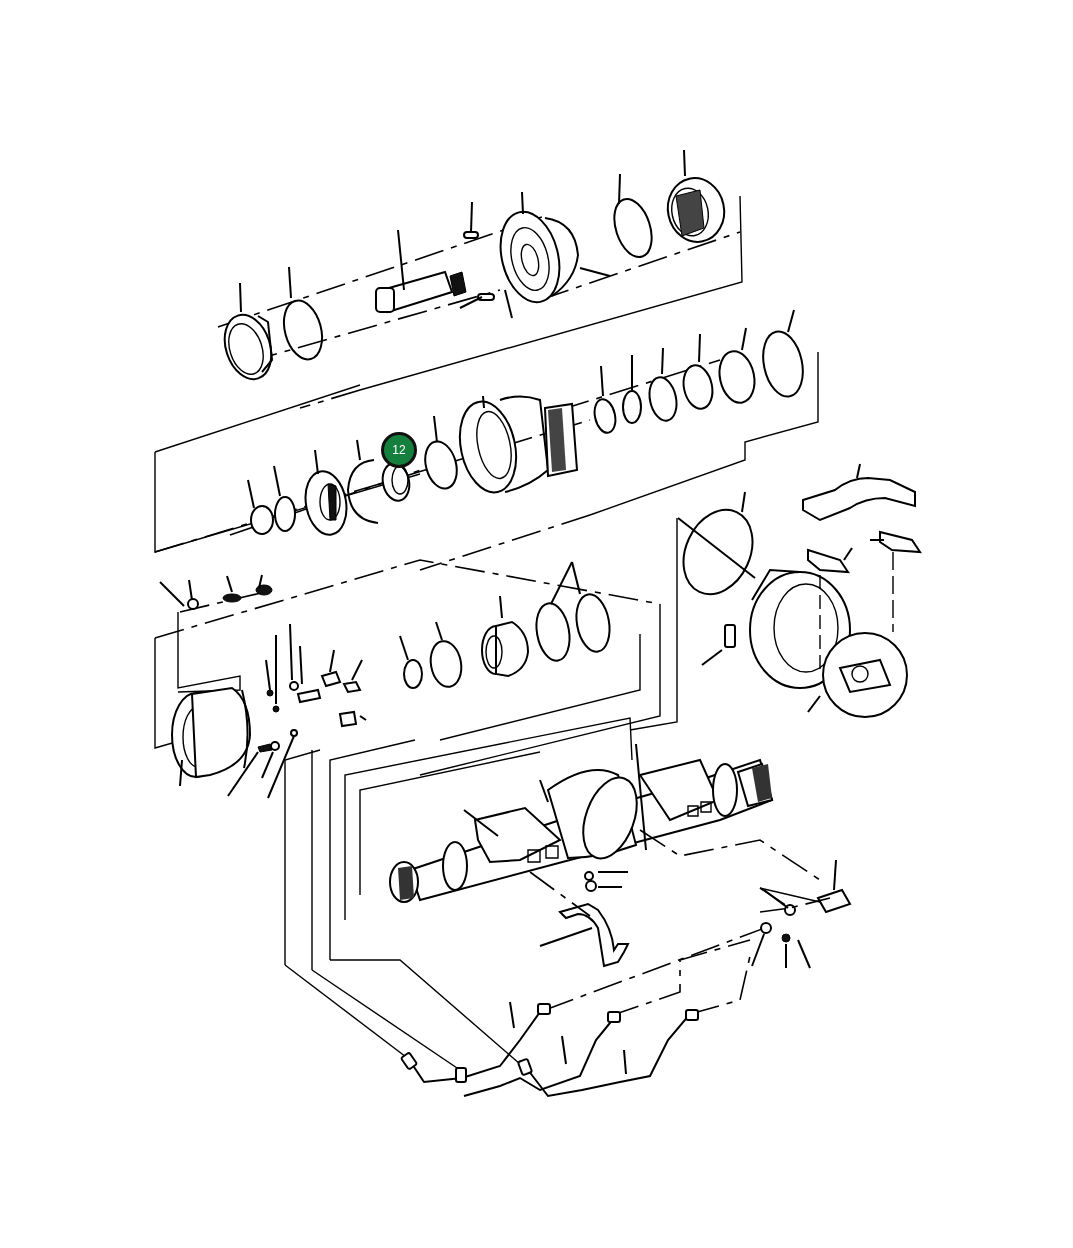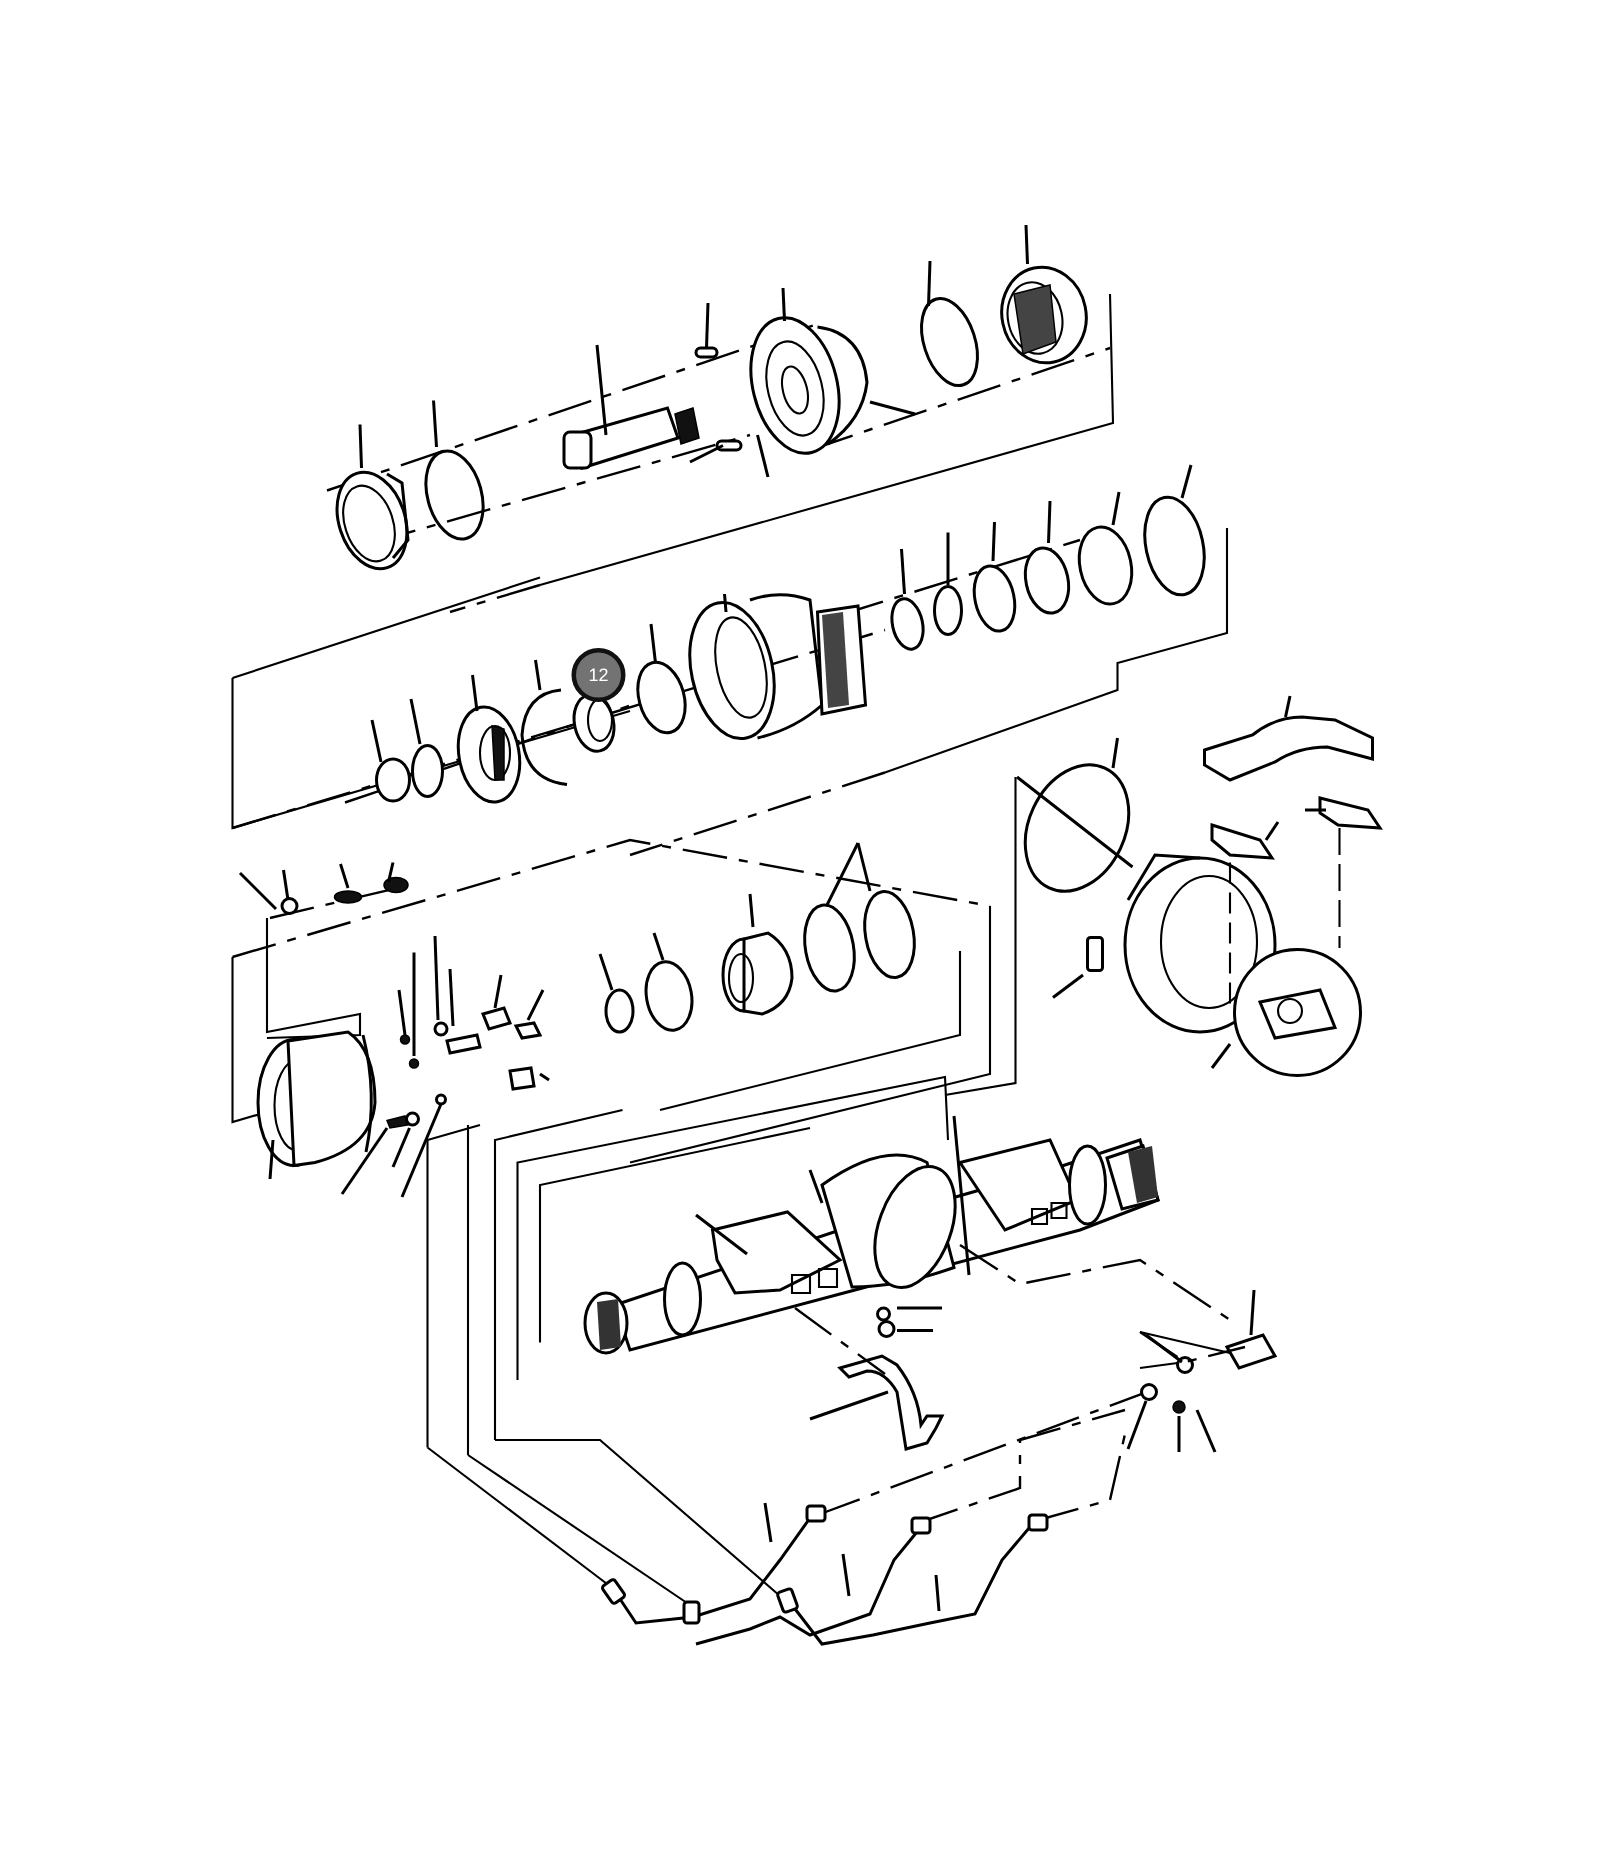--- a/index.html
+++ b/index.html
@@ -7,21 +7,21 @@
          font-family: "Liberation Sans", sans-serif; }
   #diagram { position: absolute; left: 0; top: 0; width: 1073px; height: 1248px; }
   #diagram * { vector-effect: non-scaling-stroke; }
   .ln { stroke: #000; stroke-width: 2; fill: none; }
   .ln1 { stroke: #000; stroke-width: 1.4; fill: none; }
   .dash { stroke: #000; stroke-width: 1.6; fill: none; stroke-dasharray: 30 8 6 8; }
   .ldr { stroke: #000; stroke-width: 2; fill: none; }
   .part { stroke: #000; stroke-width: 2; fill: #fff; }
   .dk { fill: #111; stroke: #000; stroke-width: 1; }
   .callout { position: absolute; left: 381px; top: 432px; width: 36px; height: 36px;
-             border-radius: 50%; background: #737373; border: 3px solid #111;
+             border-radius: 50%; background: #15803d; border: 3px solid #111;
              box-sizing: border-box; display: flex; align-items: center; justify-content: center;
              color: #ffffff; font-size: 12px; font-family: "Liberation Sans", sans-serif;
              cursor: pointer; }
 </style>
 </head>
 <body>
 
 <svg id="diagram" viewBox="0 0 1073 1248" xmlns="http://www.w3.org/2000/svg">
 
   <g>

